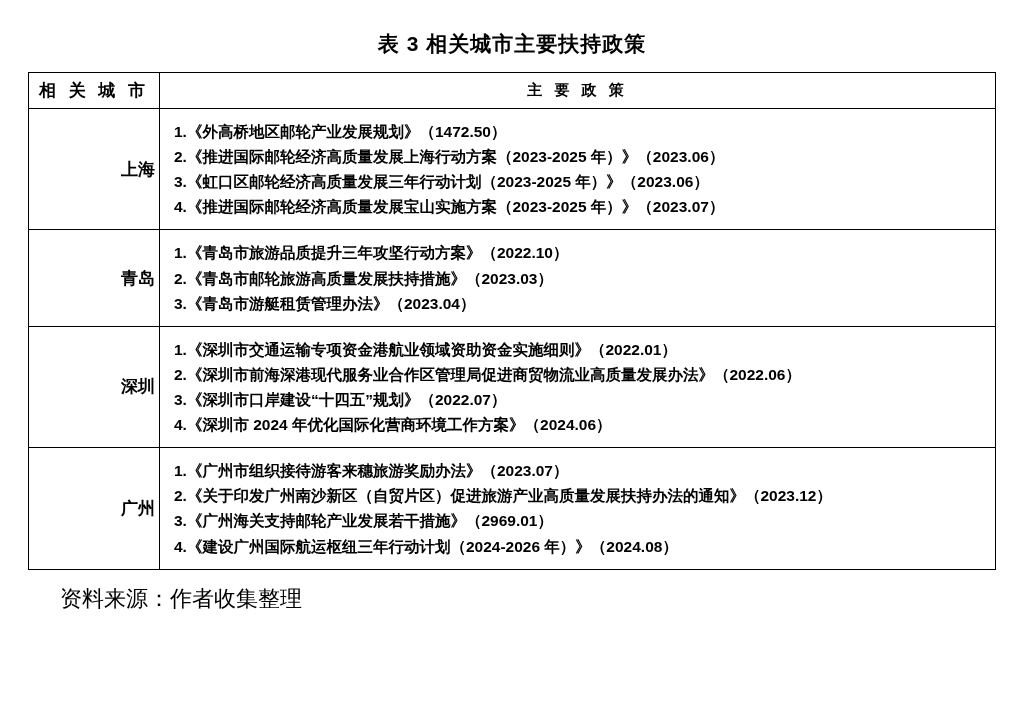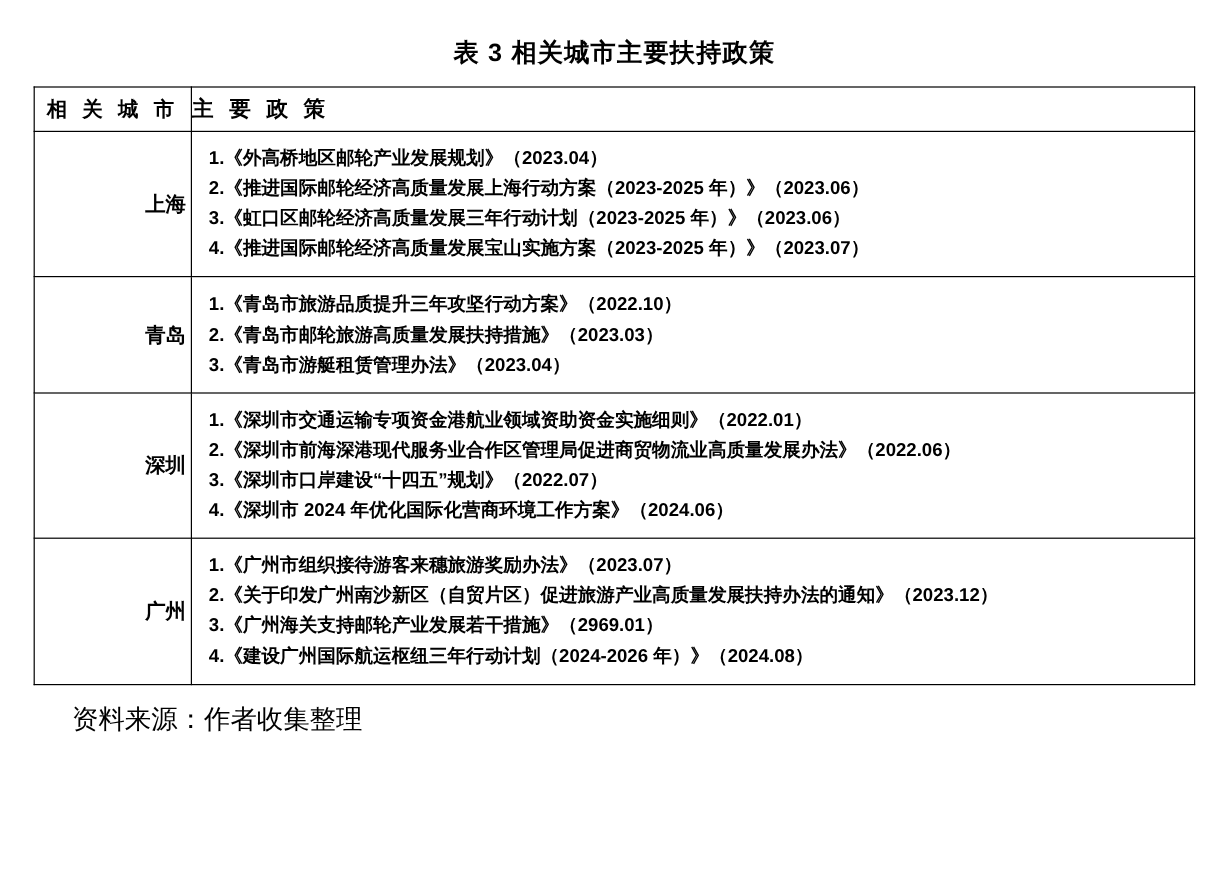--- a/index.html
+++ b/index.html
@@ -43,22 +43,22 @@
   th.head-city {
     width: 130px;
     text-align: center;
     font-size: 17px;
     font-weight: bold;
     padding: 6px 0;
     letter-spacing: 4px;
     font-family: "Liberation Sans", "DejaVu Sans", sans-serif;
   }
   th.head-policy {
-    text-align: left;
-    font-size: 18px;
+    text-align: center;
+    font-size: 15px;
     font-weight: bold;
     padding: 6px 0;
     letter-spacing: 4px;
     font-family: "Liberation Sans", "DejaVu Sans", sans-serif;
   }
   td.city-cell {
     text-align: right;
     font-size: 17px;
     font-weight: bold;
     padding: 10px 4px;
@@ -91,21 +91,21 @@
     <thead>
       <tr>
         <th class="head-city">相 关 城 市</th>
         <th class="head-policy">主 要 政 策</th>
       </tr>
     </thead>
     <tbody>
       <tr>
         <td class="city-cell">上海</td>
         <td class="policy-cell">
-          <div class="pline">1.《外高桥地区邮轮产业发展规划》（2023.04）</div>
+          <div class="pline">1.《外高桥地区邮轮产业发展规划》（1472.50）</div>
           <div class="pline">2.《推进国际邮轮经济高质量发展上海行动方案（2023-2025 年）》（2023.06）</div>
           <div class="pline">3.《虹口区邮轮经济高质量发展三年行动计划（2023-2025 年）》（2023.06）</div>
           <div class="pline">4.《推进国际邮轮经济高质量发展宝山实施方案（2023-2025 年）》（2023.07）</div>
         </td>
       </tr>
       <tr>
         <td class="city-cell">青岛</td>
         <td class="policy-cell">
           <div class="pline">1.《青岛市旅游品质提升三年攻坚行动方案》（2022.10）</div>
           <div class="pline">2.《青岛市邮轮旅游高质量发展扶持措施》（2023.03）</div>

